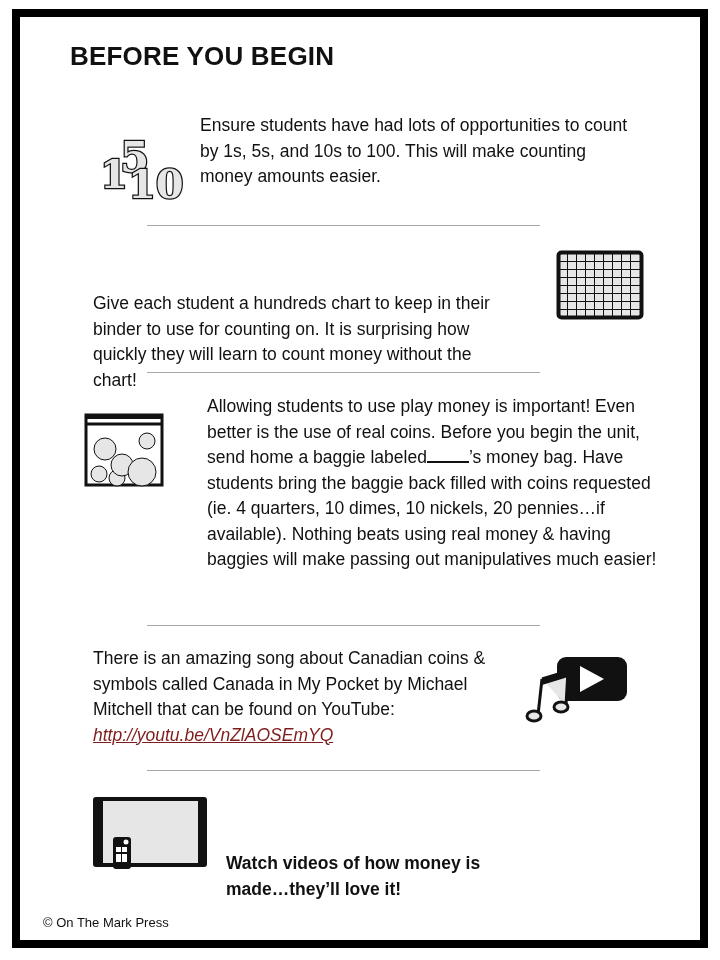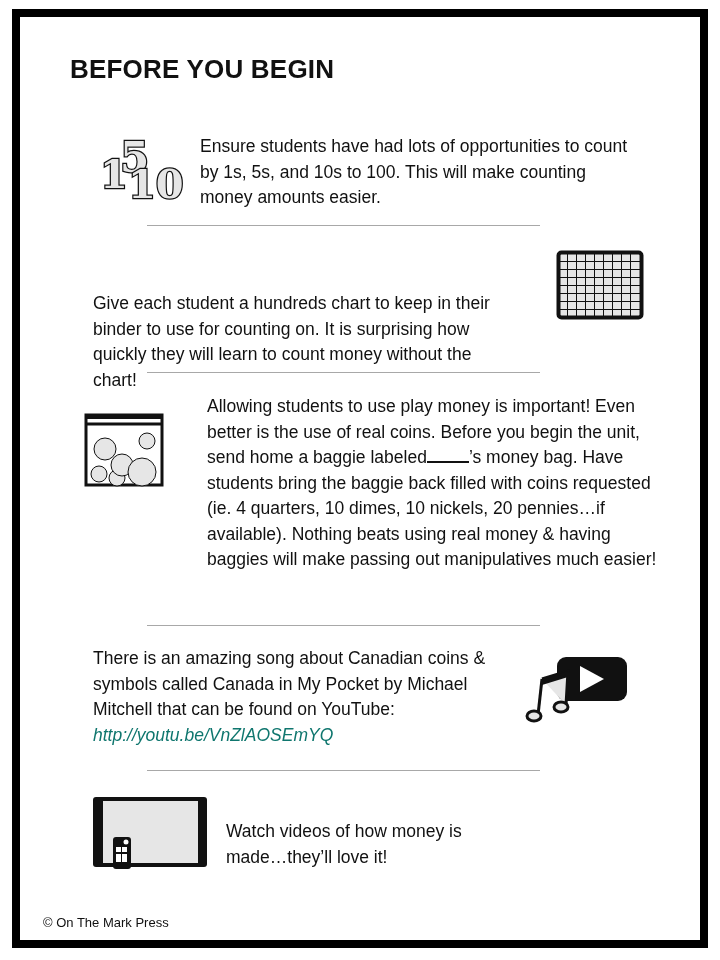--- a/index.html
+++ b/index.html
@@ -1,46 +1,46 @@
 <!DOCTYPE html>
 <html><head>
 <meta charset="utf-8">
 <style>
   html, body { margin: 0; padding: 0; background: #ffffff; }
   body { width: 720px; height: 960px; position: relative; overflow: hidden;
          font-family: "Liberation Sans", "DejaVu Sans", sans-serif; color: #111; }
   .frame { position: absolute; left: 12px; top: 9px; width: 680px; height: 923px;
            border: 8px solid #000; background: #fff; }
-  .title { position: absolute; left: 70px; top: 54px; font-size: 26px; font-weight: bold;
+  .title { position: absolute; left: 70px; top: 41px; font-size: 26px; font-weight: bold;
            letter-spacing: 0.2px; color: #111; }
   .para { position: absolute; font-size: 17.5px; line-height: 25.5px; color: #111; }
   .divider { position: absolute; left: 147px; width: 393px; height: 0;
              border-top: 1.5px solid #a8a8a8; }
   .icon { position: absolute; }
-  .link { font-style: italic; color: #0f766e; }
+  .link { font-style: italic; text-decoration: underline; color: #7f1d1d; }
   .footer { position: absolute; left: 43px; top: 915px; font-size: 13px; color: #111; text-align: center; }
   .blank { display: inline-block; width: 42px; border-bottom: 2px solid #111; height: 15px; vertical-align: baseline; }
 </style>
 </head>
 <body>
 
 <div class="frame"></div>
 
 <div class="title">BEFORE YOU BEGIN</div>
 
 <div class="icon" style="left:98px;top:130px;width:92px;height:72px;">
   <svg width="92" height="72" viewBox="0 0 92 72">
     <g font-family="DejaVu Serif, serif" font-weight="bold" fill="#e6e6e6" stroke="#111" stroke-width="2.5" paint-order="stroke">
       <text x="2" y="58" font-size="40">1</text>
       <text x="22" y="42" font-size="42">5</text>
       <text x="30" y="68" font-size="40">10</text>
     </g>
   </svg>
 </div>
-<div class="para" style="left:200px;top:134px;width:440px;">Ensure students have had lots of opportunities to count by 1s, 5s,  and 10s to 100. This will make counting money amounts easier.</div>
+<div class="para" style="left:200px;top:113px;width:440px;">Ensure students have had lots of opportunities to count by 1s, 5s,  and 10s to 100. This will make counting money amounts easier.</div>
 
 <div class="divider" style="top:225px;"></div>
 
 <div class="para" style="left:93px;top:254px;width:410px;margin-top:37px;">Give each student a hundreds chart to keep in their binder to use  for counting on. It is surprising how quickly they will learn to count money without the chart!</div>
 <div class="icon" style="left:556px;top:250px;width:88px;height:70px;">
   <svg width="88" height="70" viewBox="0 0 88 70">
     <rect x="2.5" y="2.5" width="83" height="65" rx="3" fill="#e6e6e6" stroke="#111" stroke-width="4"></rect>
     <g stroke="#111" stroke-width="1">
       <line x1="11.5" y1="4" x2="11.5" y2="66"></line>
         <line x1="20.5" y1="4" x2="20.5" y2="66"></line>
@@ -105,15 +105,15 @@
     <rect x="0" y="0" width="114" height="70" rx="3" fill="#111"></rect>
     <rect x="10" y="4" width="95" height="62" fill="#e6e6e6"></rect>
     <rect x="20" y="40" width="18" height="32" rx="3" fill="#111"></rect>
     <circle cx="33" cy="45" r="2.5" fill="#fff"></circle>
     <rect x="23" y="50" width="5" height="5" fill="#fff"></rect>
     <rect x="29" y="50" width="5" height="5" fill="#fff"></rect>
     <rect x="23" y="57" width="5" height="8" fill="#fff"></rect>
     <rect x="29" y="57" width="5" height="8" fill="#fff"></rect>
   </svg>
 </div>
-<div class="para" style="left:226px;top:819px;width:280px;">Watch videos of how money is made…they’ll love it!</div>
+<div class="para" style="left:226px;top:851px;width:280px;font-weight:bold;">Watch videos of how money is made…they’ll love it!</div>
 
 <div class="footer">© On The Mark Press</div>
 
 </body></html>

